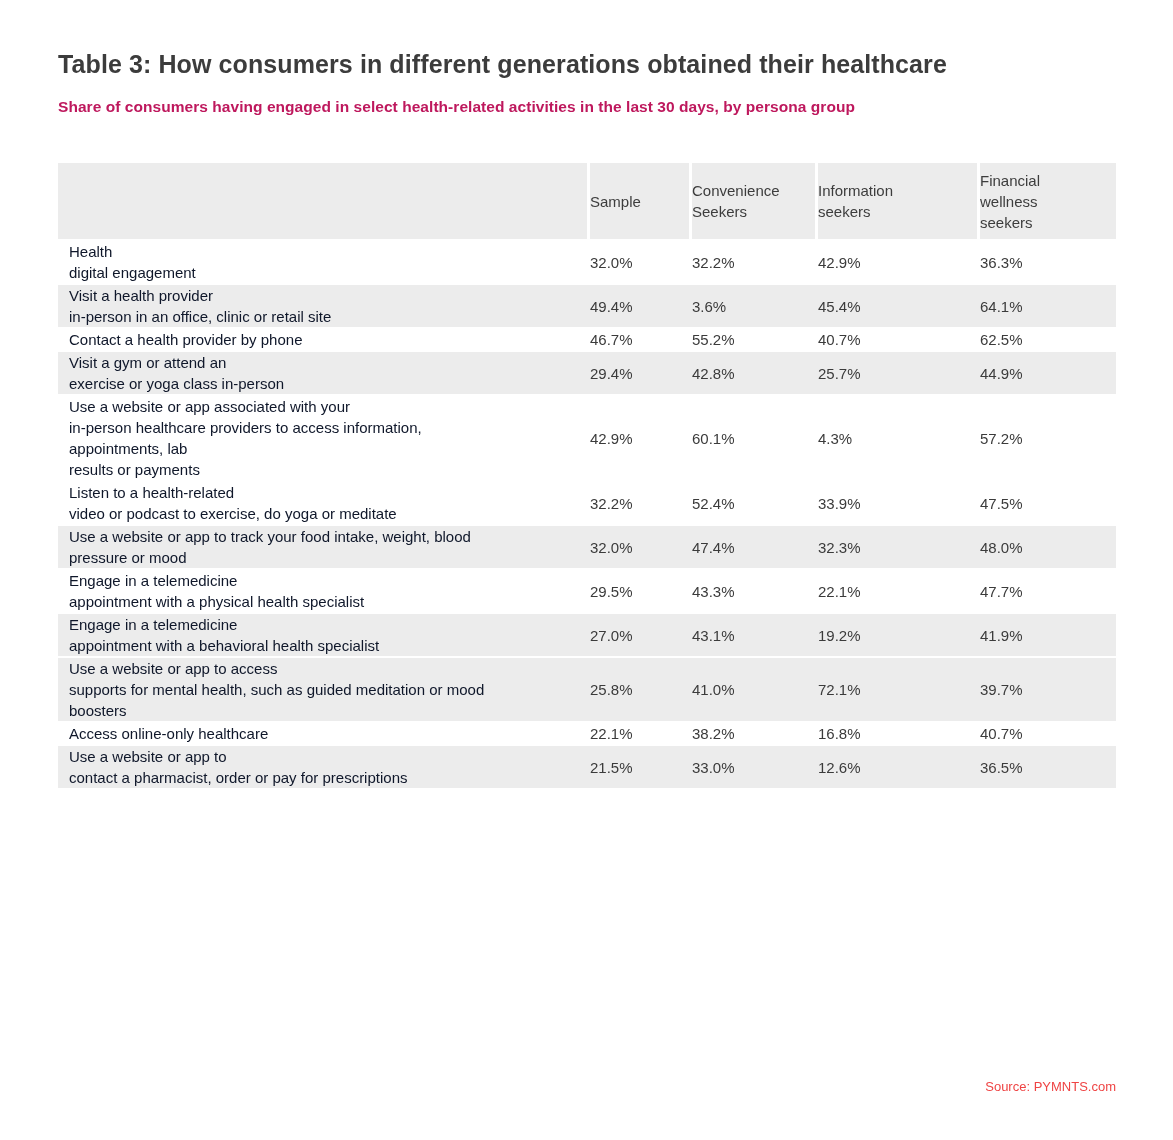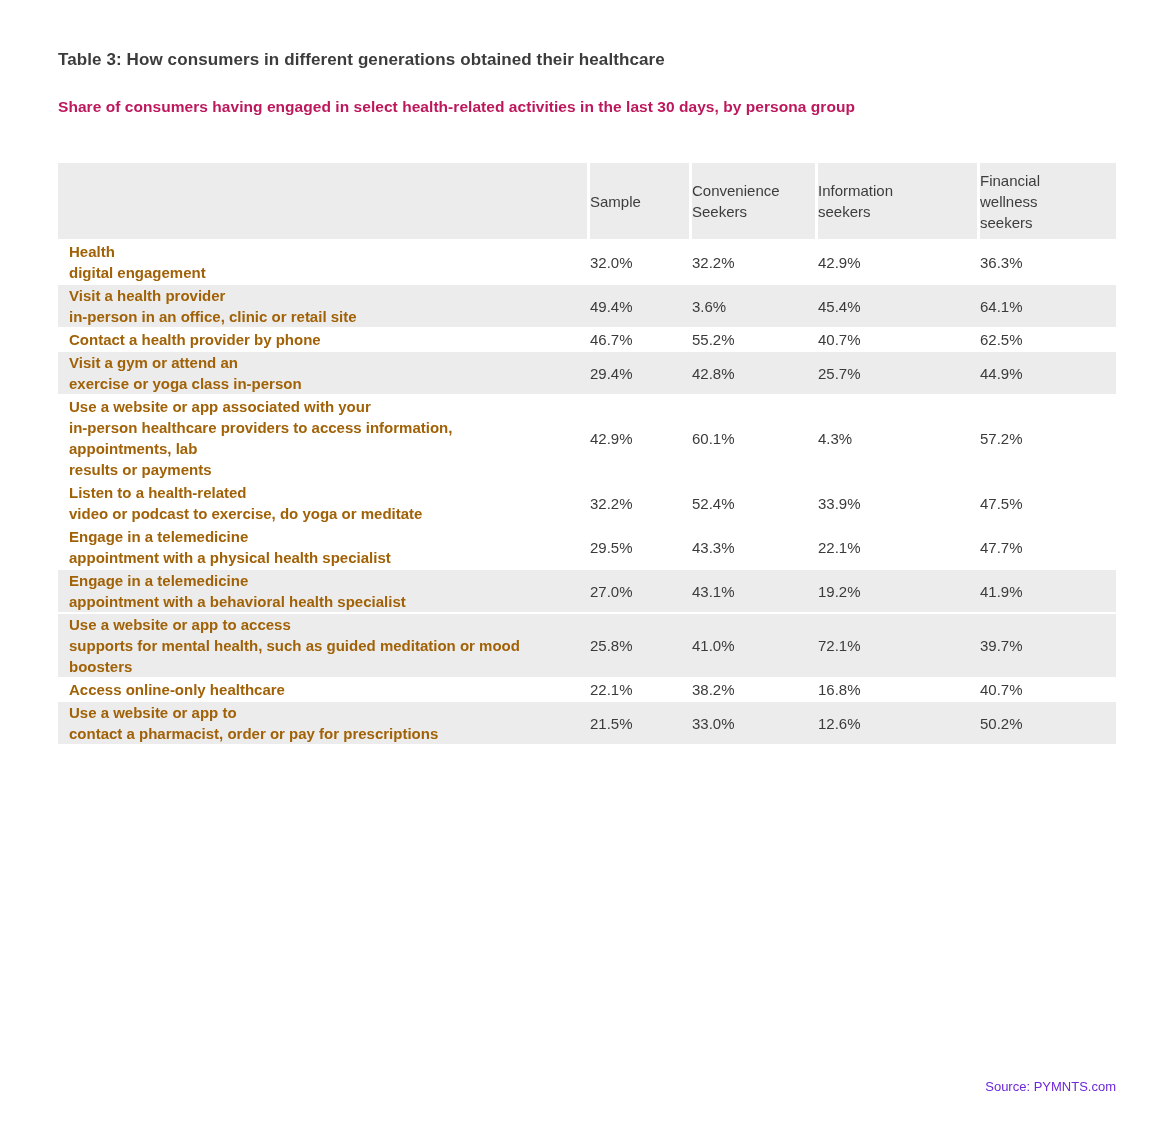--- a/index.html
+++ b/index.html
@@ -18,21 +18,21 @@
   .page {
     position: relative;
     width: 1173px;
     height: 1140px;
     box-sizing: border-box;
   }
   .title {
     position: absolute;
     left: 58px;
     top: 50px;
-    font-size: 17px;
+    font-size: 25px;
     font-weight: bold;
     color: #3c3c3c;
     letter-spacing: 0.1px;
     white-space: nowrap;
   }
   .subtitle {
     position: absolute;
     left: 58px;
     top: 98px;
     font-size: 15.5px;
@@ -94,37 +94,36 @@
   tbody td {
     font-size: 15px;
     line-height: 21px;
     color: #3b3b3b;
     padding: 0 0 0 11px;
     border-top: 2px solid #ffffff;
   }
   tbody td.cell-label {
     padding-left: 11px;
     padding-right: 8px;
-    color: #a16207;
-    font-weight: bold;
+    color: #0f172a;
   }
   tbody td.cell-val {
     white-space: nowrap;
   }
   tbody tr.row-even td {
     border-top: 2px solid #ffffff;
   }
   .label-line { display: block; }
 
   .source {
     position: absolute;
     right: 57px;
     top: 1079px;
     font-size: 13px;
-    color: #6d28d9;
+    color: #ef4444;
     white-space: nowrap;
   }
 </style>
 </head>
 <body>
 
 <div class="page">
 
   <div class="title">Table 3: How consumers in different generations obtained their healthcare</div>
 
@@ -215,20 +214,30 @@
           <tr class="row-odd">
             <td class="cell-label">
               <span class="label-line">Listen to a health-related</span>
               <span class="label-line">video or podcast to exercise, do yoga or meditate</span>
             </td>
             <td class="cell-val">32.2%</td>
             <td class="cell-val">52.4%</td>
             <td class="cell-val">33.9%</td>
             <td class="cell-val">47.5%</td>
           </tr>
+          <tr class="row-even">
+            <td class="cell-label">
+              <span class="label-line">Use a website or app  to track your food intake, weight, blood</span>
+              <span class="label-line">pressure or mood</span>
+            </td>
+            <td class="cell-val">32.0%</td>
+            <td class="cell-val">47.4%</td>
+            <td class="cell-val">32.3%</td>
+            <td class="cell-val">48.0%</td>
+          </tr>
           <tr class="row-odd">
             <td class="cell-label">
               <span class="label-line">Engage in a telemedicine</span>
               <span class="label-line">appointment with a physical health specialist</span>
             </td>
             <td class="cell-val">29.5%</td>
             <td class="cell-val">43.3%</td>
             <td class="cell-val">22.1%</td>
             <td class="cell-val">47.7%</td>
           </tr>
@@ -263,21 +272,21 @@
             <td class="cell-val">40.7%</td>
           </tr>
           <tr class="row-even">
             <td class="cell-label">
               <span class="label-line">Use a website or app to</span>
               <span class="label-line">contact a pharmacist, order or pay for prescriptions</span>
             </td>
             <td class="cell-val">21.5%</td>
             <td class="cell-val">33.0%</td>
             <td class="cell-val">12.6%</td>
-            <td class="cell-val">50.2%</td>
+            <td class="cell-val">36.5%</td>
           </tr>
         </tbody>
     </table>
   </div>
 
   <div class="source">Source: PYMNTS.com</div>
 
 </div>
 
 </body></html>

